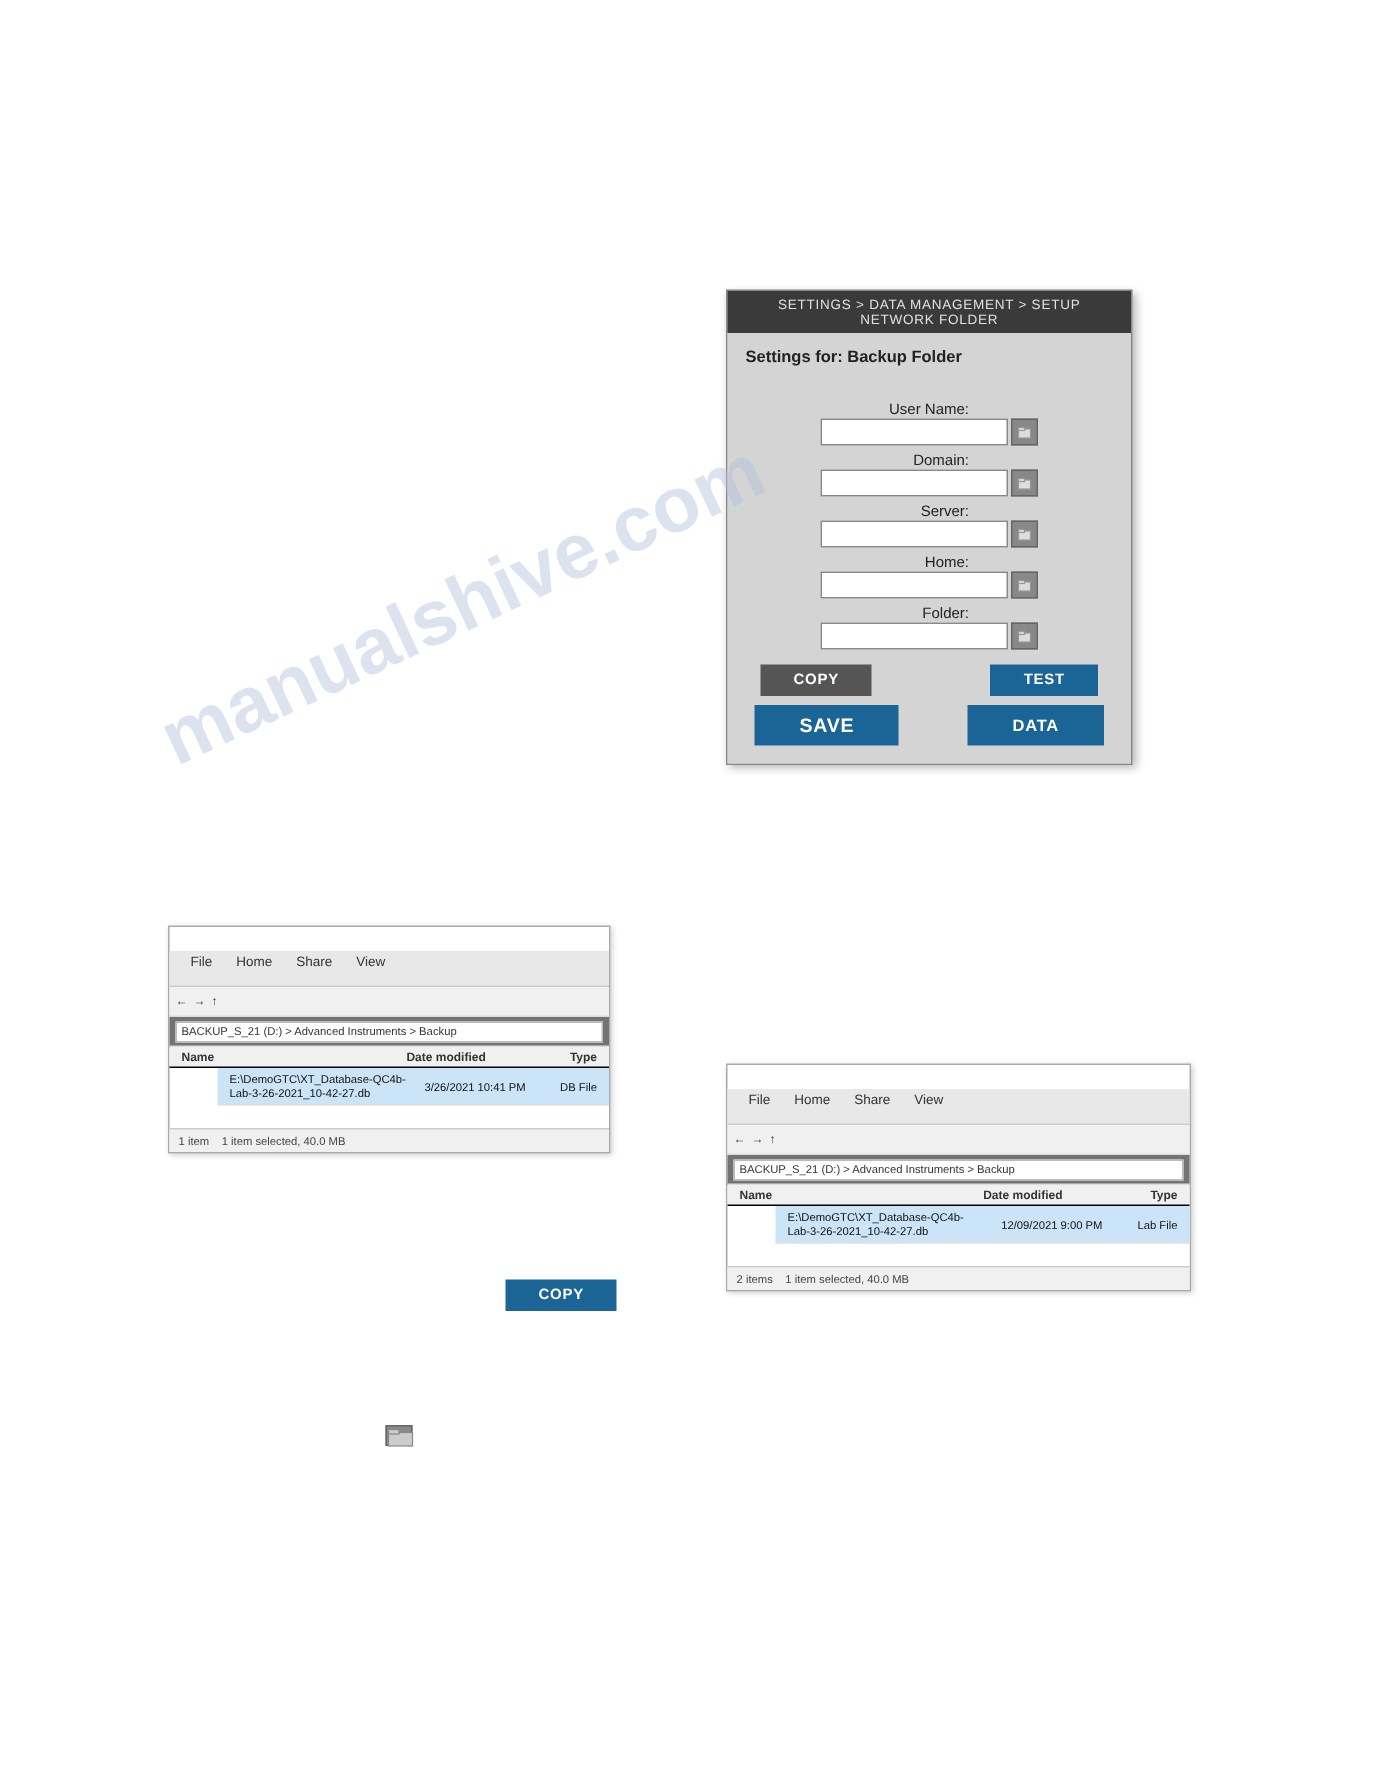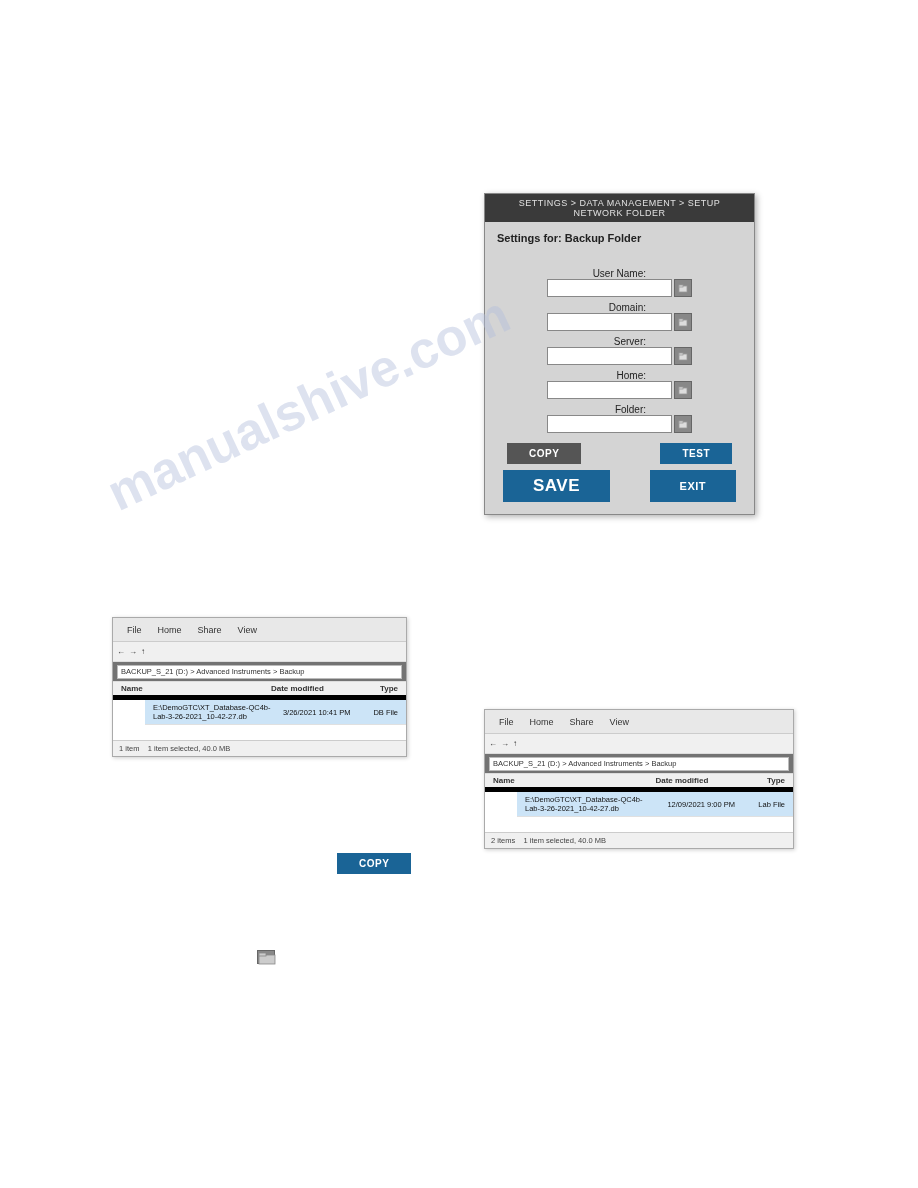--- a/index.html
+++ b/index.html
@@ -125,21 +125,21 @@
       font-size: 10px;
       font-weight: bold;
       cursor: pointer;
       letter-spacing: 0.5px;
     }
     .dialog-btn-save {
       background: #1a6496;
       color: #fff;
       border: none;
       padding: 6px 30px;
-      font-size: 17px;
+      font-size: 13px;
       font-weight: bold;
       cursor: pointer;
       letter-spacing: 0.5px;
     }
     .dialog-btn-exit {
       background: #1a6496;
       color: #fff;
       border: none;
       padding: 6px 30px;
       font-size: 11px;
@@ -158,23 +158,24 @@
     .file-explorer {
       position: absolute;
       background: #fff;
       border: 1px solid #aaa;
       box-shadow: 1px 1px 4px rgba(0,0,0,0.2);
     }
     .fe-titlebar {
       background: #e8e8e8;
       height: 24px;
       display: flex;
-      align-items: center;
+      align-items: flex-start;
       padding: 0 6px;
       border-bottom: 1px solid #ccc;
+      margin-top: 16px;
     }
     .fe-tab {
       font-size: 9px;
       padding: 2px 8px;
       cursor: pointer;
       color: #333;
     }
     .fe-toolbar {
       background: #f0f0f0;
       height: 20px;
@@ -202,21 +203,21 @@
       border: 1px solid #bbb;
       height: 14px;
       font-size: 7.5px;
       padding: 0 3px;
       display: flex;
       align-items: center;
     }
     .fe-column-header {
       display: flex;
       background: #f0f0f0;
-      border-bottom: 5px solid #000000;
+      border-bottom: 1px solid #000000;
       padding: 2px 8px;
       font-size: 8px;
       font-weight: bold;
       color: #333;
       gap: 32px;
     }
     .fe-col-name { flex: 3; }
     .fe-col-modified { flex: 2; text-align: right; padding-right: 8px; }
     .fe-col-type { flex: 1; text-align: right; }
     .fe-file-row {
@@ -364,21 +365,21 @@
       </div>
     </div>
 
     <div class="dialog-buttons-row">
       <button class="dialog-btn-copy">COPY</button>
       <button class="dialog-btn-test">TEST</button>
     </div>
 
     <div class="dialog-save-row">
       <button class="dialog-btn-save">SAVE</button>
-      <button class="dialog-btn-exit">EXIT</button>
+      <button class="dialog-btn-exit">DATA</button>
     </div>
   </div>
 </div>
 
 <div class="file-explorer fe-left">
   <div class="fe-titlebar">
     <span class="fe-tab">File</span>
     <span class="fe-tab">Home</span>
     <span class="fe-tab">Share</span>
     <span class="fe-tab">View</span>

